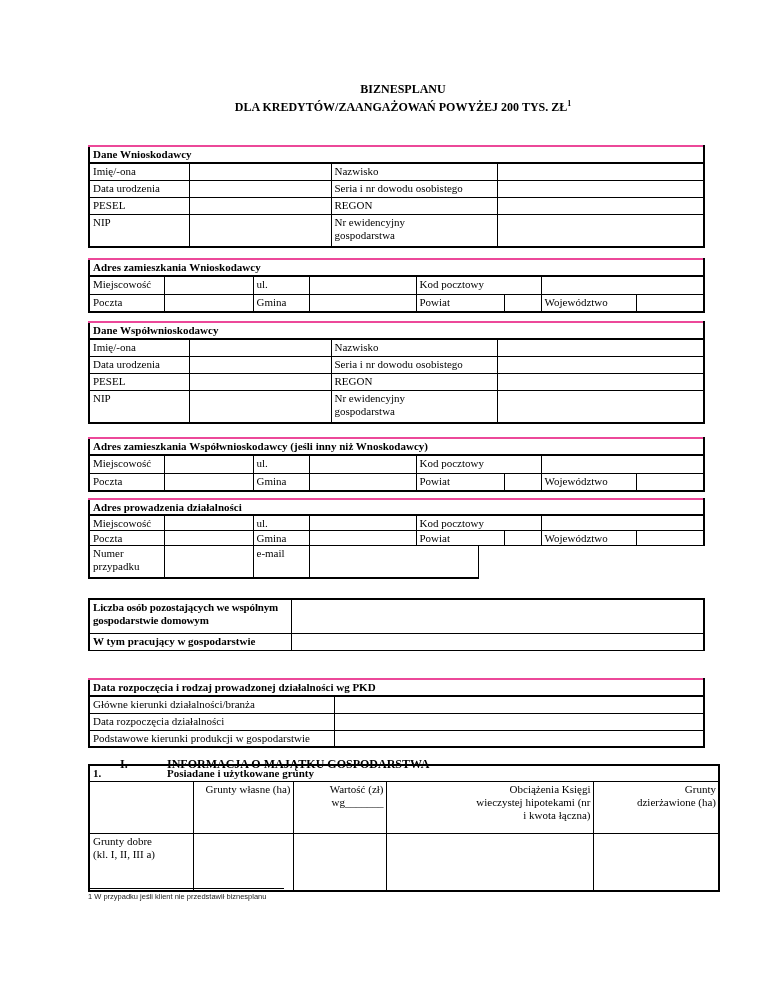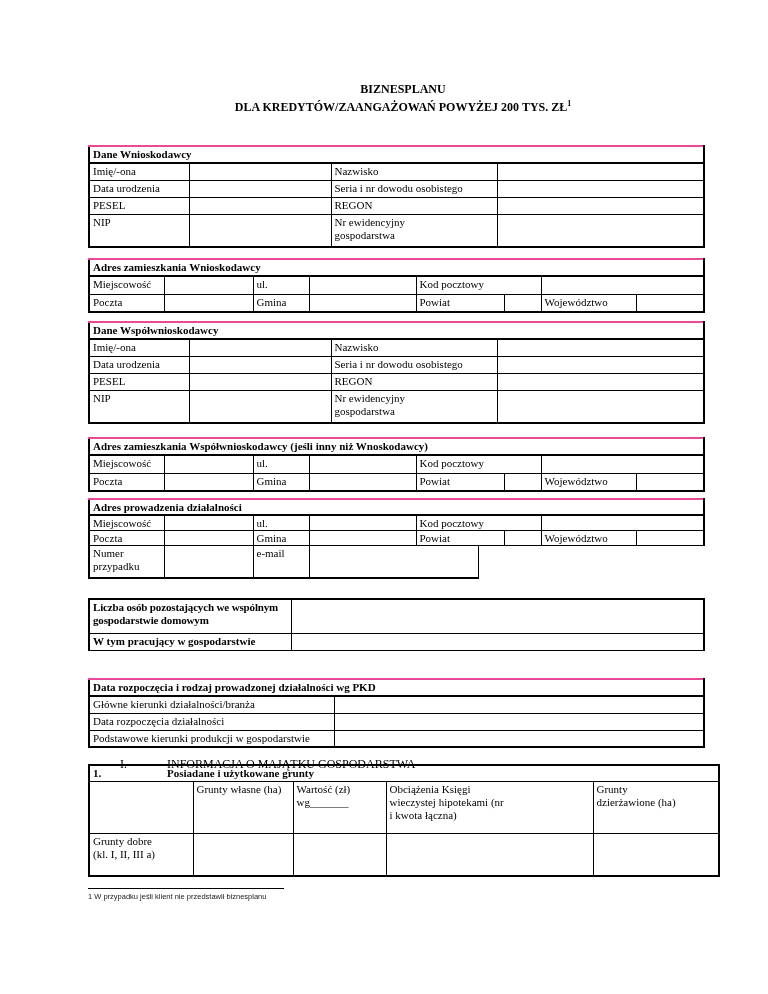--- a/index.html
+++ b/index.html
@@ -12,29 +12,29 @@
   .title sup { font-size:8px; }
 
   table.t { position:absolute; border-collapse:collapse; table-layout:fixed; }
   table.t td { border:1px solid #000; font-size:11px; line-height:13px;
                padding:1px 2px 0 3px; vertical-align:top; overflow:hidden; }
   table.t td.hd  { font-weight:bold; border-top:2px solid #ec4899; border-bottom:2px solid #000; }
   table.t td.hd2 { font-weight:bold; border-top:2px solid #000; }
 
   .b   { font-weight:bold; }
   .pre { white-space:pre; }
-  .ctr { text-align:left;margin-top:8px; }
+  .ctr { text-align:right;margin-top:8px; }
   .tight { letter-spacing:-0.15px; }
   .bl { border-left:2px solid #000 !important; }
   .br { border-right:2px solid #000 !important; }
   .bb { border-bottom:2px solid #000 !important; }
   .bt { border-top:2px solid #000 !important;margin-top:20px; }
   .nb { border:none !important; }
 
-  .sec { position:absolute; left:88px; top:757px; font-size:12px; font-weight:normal; }
+  .sec { position:absolute; left:88px; top:757px; font-size:12px; font-weight:bold; }
   .secnum { display:inline-block; margin-left:32px; width:47px; }
   .num1 { display:inline-block; width:74px; }
 
   .fnrule { position:absolute; left:88px; top:888px; width:196px; border-top:1px solid #000; }
   .fn { position:absolute; left:88px; top:892px; font-size:7.5px;
         font-family:"Liberation Sans", sans-serif; color:#1a1a1a; }
 </style>
 </head>
 <body>
 
@@ -306,21 +306,21 @@
       <td class="bl"></td>
       <td class="ctr">Grunty własne (ha)</td>
       <td class="ctr pre">Wartość (zł)
 wg_______</td>
       <td class="ctr pre">Obciążenia Księgi
 wieczystej hipotekami (nr
 i kwota łączna)</td>
       <td class="ctr pre br">Grunty
 dzierżawione (ha)</td>
     </tr>
-    <tr style="height:43px">
+    <tr style="height:58px">
       <td class="bl bb pre">Grunty dobre
 (kl. I, II, III a)</td>
       <td class="bb"></td>
       <td class="bb"></td>
       <td class="bb"></td>
       <td class="bb br"></td>
     </tr>
   </tbody>
     </table>
 

